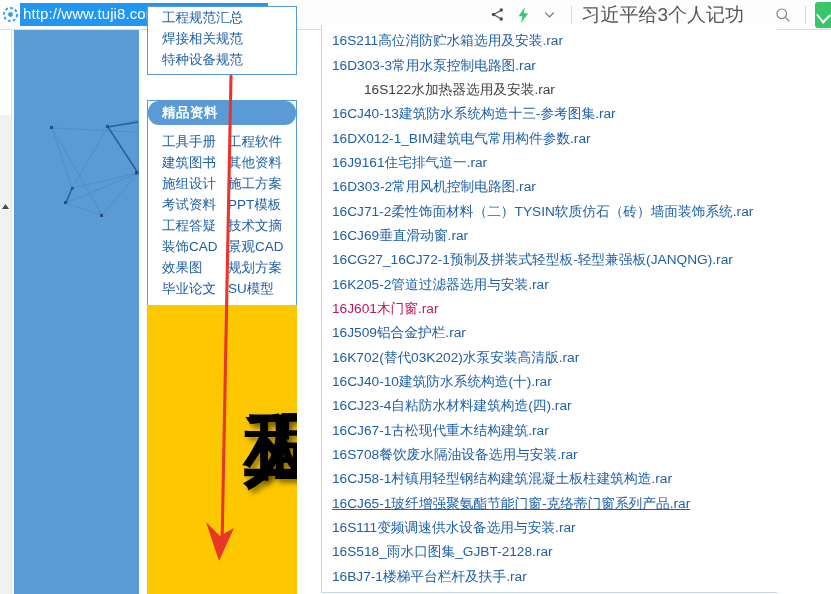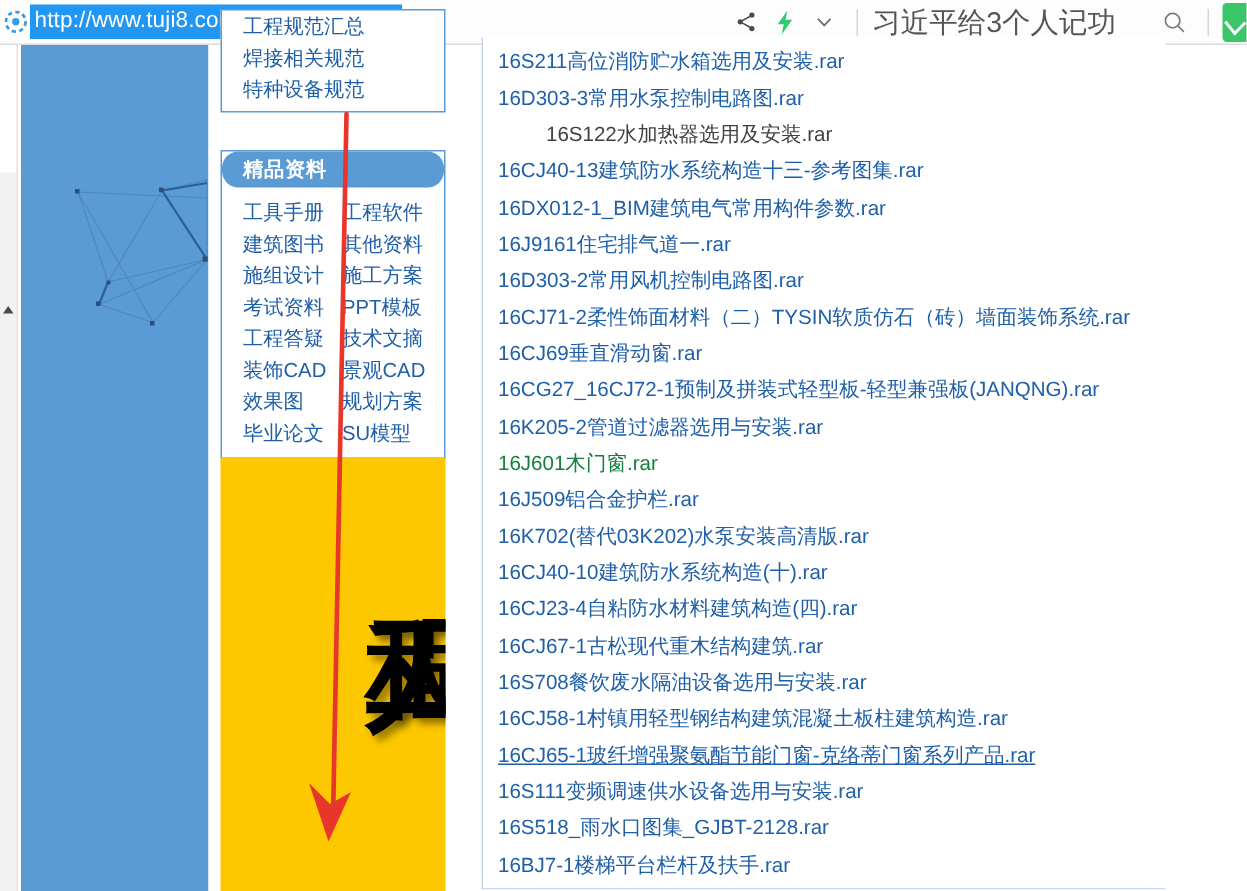--- a/index.html
+++ b/index.html
@@ -432,21 +432,21 @@
         <div class="file-row">
           <span class="file-link" style="color: rgb(31, 95, 168);">16CJ69垂直滑动窗.rar</span>
         </div>
         <div class="file-row">
           <span class="file-link" style="color: rgb(31, 95, 168);">16CG27_16CJ72-1预制及拼装式轻型板-轻型兼强板(JANQNG).rar</span>
         </div>
         <div class="file-row">
           <span class="file-link" style="color: rgb(31, 95, 168);">16K205-2管道过滤器选用与安装.rar</span>
         </div>
         <div class="file-row">
-          <span class="file-link" style="color: #15803d;">16J601木门窗.rar</span>
+          <span class="file-link" style="color: #be185d;">16J601木门窗.rar</span>
         </div>
         <div class="file-row">
           <span class="file-link" style="color: rgb(31, 95, 168);">16J509铝合金护栏.rar</span>
         </div>
         <div class="file-row">
           <span class="file-link" style="color: rgb(31, 95, 168);">16K702(替代03K202)水泵安装高清版.rar</span>
         </div>
         <div class="file-row">
           <span class="file-link" style="color: rgb(31, 95, 168);">16CJ40-10建筑防水系统构造(十).rar</span>
         </div>

